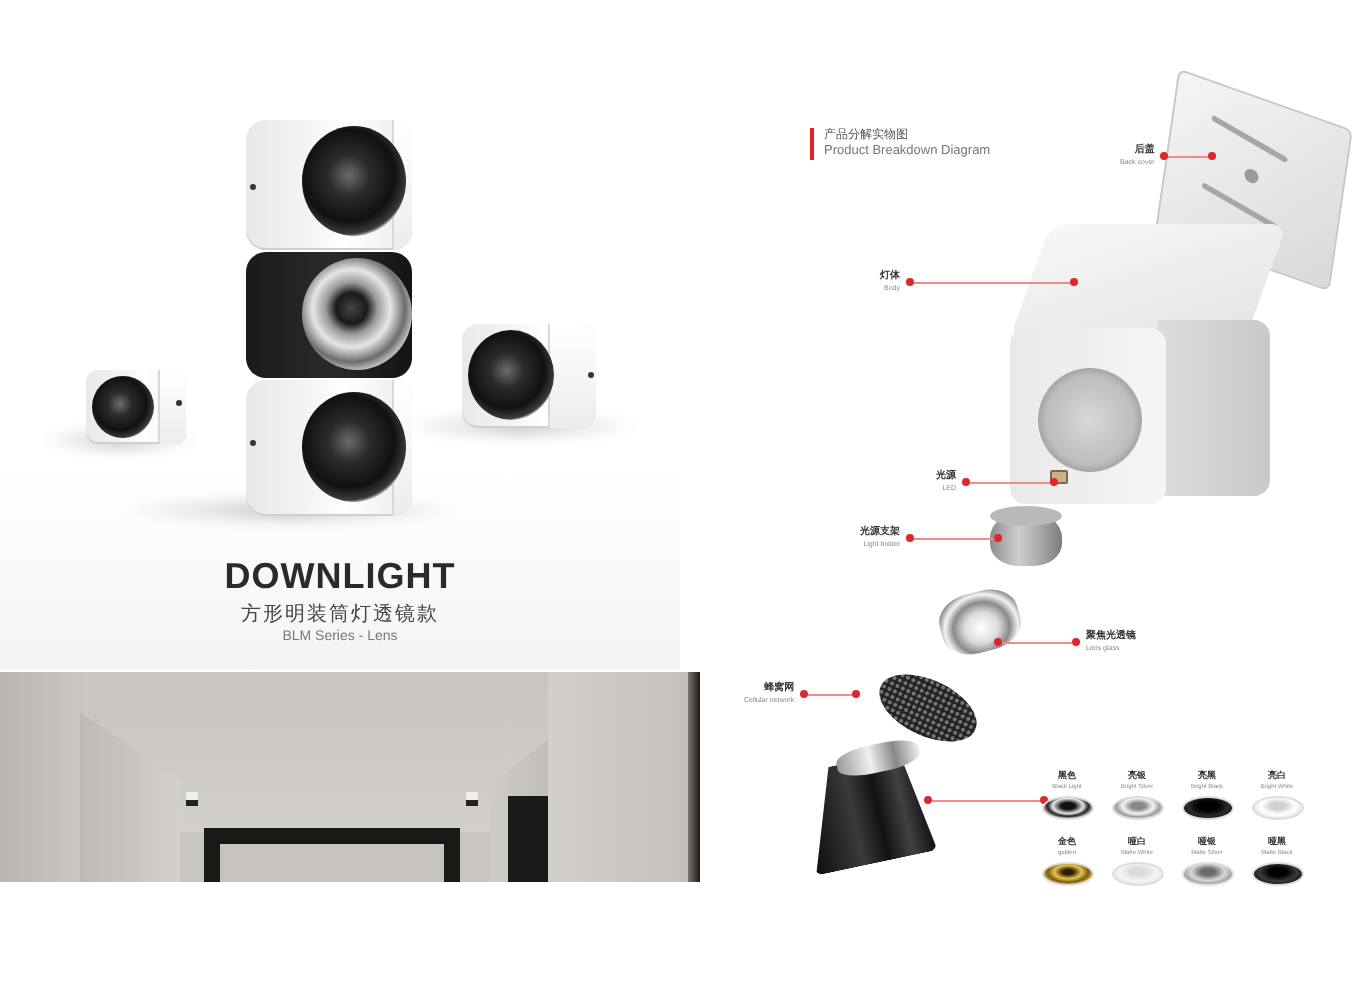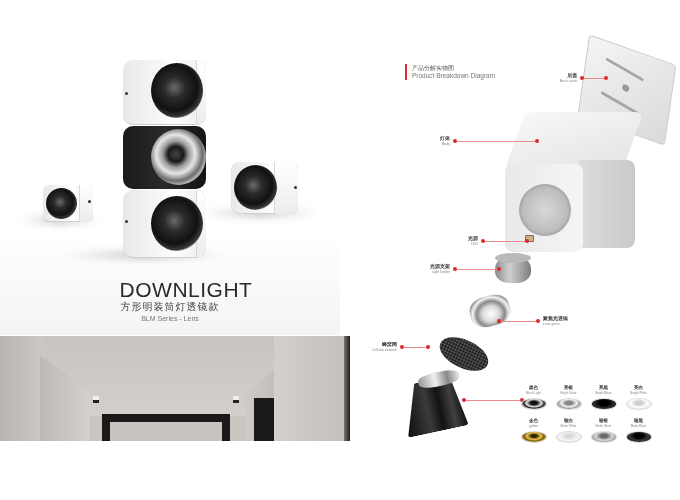--- a/index.html
+++ b/index.html
@@ -13,21 +13,21 @@
   .cube.black { background:linear-gradient(90deg,#1a1a1a 0%,#2a2a2a 50%,#141414 100%); }
   .cube .face { position:absolute; right:0; top:0; bottom:0; border-radius:0 10px 10px 0; }
   .cube.white .face { background:linear-gradient(180deg,#ffffff,#ececec); border-left:1px solid #d8d8d8; }
   .lens { position:absolute; border-radius:50%; }
   .lens.dark { background:radial-gradient(circle at 45% 45%, #6b6b6b 0%, #2b2b2b 25%, #111 55%, #3a3a3a 70%, #c9c9c9 74%, #e8e8e8 80%, transparent 81%); }
   .lens.chrome { background:radial-gradient(circle at 45% 45%, #444 0%, #1a1a1a 18%, #9a9a9a 30%, #e6e6e6 45%, #6d6d6d 62%, #bcbcbc 72%, #2a2a2a 78%, transparent 80%); }
   .dot { position:absolute; width:3px; height:3px; border-radius:50%; background:#333; }
   .shadow { position:absolute; height:10px; background:linear-gradient(90deg, rgba(0,0,0,0.0), rgba(0,0,0,0.18), rgba(0,0,0,0.0)); filter:blur(3px); border-radius:50%; }
 
   .brand { position:absolute; left:0; width:340px; text-align:center; }
-  .brand .title { top:278px; position:absolute; width:100%; font-size:21px; letter-spacing:0.5px; color:#2a2a2a; font-weight:normal;margin-left:16px; }
+  .brand .title { top:278px; position:absolute; width:100%; font-size:18px; letter-spacing:0.5px; color:#2a2a2a; font-weight:bold; }
   .brand .subtitle-cn { top:300px; position:absolute; width:100%; font-size:10px; color:#444; letter-spacing:1px; }
   .brand .subtitle-en { top:315px; position:absolute; width:100%; font-size:7px; color:#777; }
 
   
   .photo { position:absolute; left:0; top:336px; width:350px; height:105px; overflow:hidden; background:#c9c6c2; }
   .photo .ceiling { position:absolute; left:44px; top:0; width:240px; height:80px; background:linear-gradient(180deg,#c8c5c1,#d3d0cc); clip-path:polygon(0 0,100% 0,92% 100%,8% 100%); }
   .photo .wall-l { position:absolute; left:0; top:0; width:44px; height:105px; background:linear-gradient(90deg,#b9b5b0,#ccc8c3); }
   .photo .wall-l2 { position:absolute; left:40px; top:20px; width:50px; height:85px; background:linear-gradient(90deg,#bdb9b4,#d4d0cb); clip-path:polygon(0 0,100% 40%,100% 100%,0 100%); }
   .photo .wall-r { position:absolute; right:6px; top:0; width:70px; height:105px; background:linear-gradient(90deg,#d3cfca,#c4c0bb); }
   .photo .wall-r2 { position:absolute; left:245px; top:25px; width:40px; height:80px; background:linear-gradient(90deg,#cfcbc6,#bdb9b4); clip-path:polygon(0 40%,100% 0,100% 100%,0 100%); }

